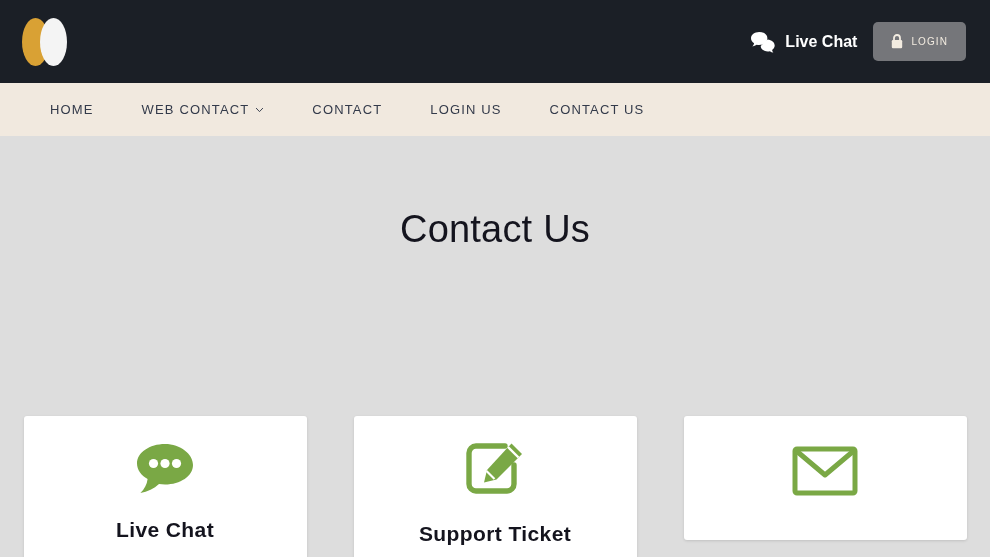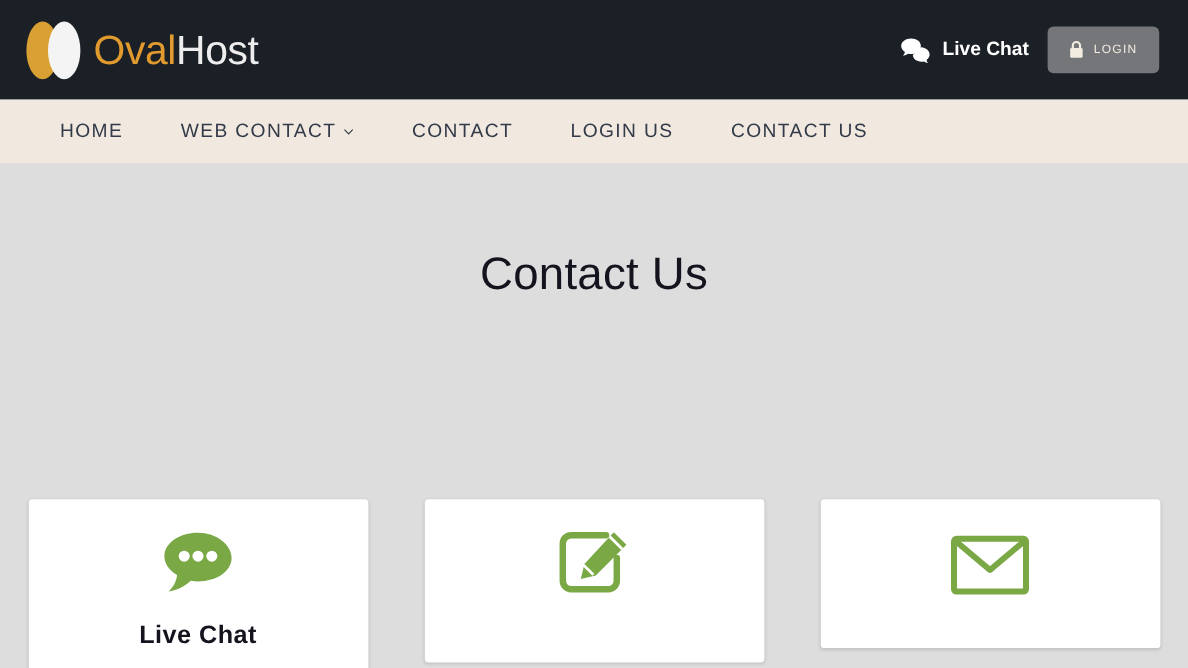--- a/index.html
+++ b/index.html
@@ -91,21 +91,21 @@
     background: #f1e9df;
     display: flex;
     align-items: center;
     padding-left: 50px;
   }
   .nav-item {
     display: flex;
     align-items: center;
     gap: 6px;
     color: #333a4a;
-    font-size: 16px;
+    font-size: 13px;
     letter-spacing: 1.15px;
     margin-right: 48px;
     cursor: pointer;
     white-space: nowrap;
   }
   .caret {
     width: 9px; height: 6px;
     display: block;
   }
 
@@ -173,23 +173,20 @@
 </style>
 </head>
 <body>
 
 <div class="topbar">
 
   <div class="brand">
     <div class="brand-mark">
       <div class="oval-a"></div>
       <div class="oval-b"></div>
-    </div>
-    <div class="brand-text">
-      <span class="brand-oval">Oval</span><span class="brand-host">Host</span>
     </div>
   </div>
 
   <div class="header-right">
 
     <div class="livechat">
       <svg class="chat-ico" viewBox="0 0 26 22">
         <path d="M9.2 1C4.6 1 1 3.8 1 7.3c0 2 1.2 3.8 3.1 5-.2 1.2-.8 2.3-1.7 3.1 1.6-.2 3.1-.8 4.3-1.7 .8.2 1.7.3 2.5.3 4.6 0 8.2-2.8 8.2-6.7S13.8 1 9.2 1z" fill="#ffffff"></path>
         <path d="M17.6 8.4c4 .3 7.1 2.9 7.1 6.1 0 1.8-1 3.4-2.6 4.5 .2 1 .6 1.9 1.3 2.6-1.3-.2-2.5-.7-3.5-1.4-.7.2-1.4.2-2.1.2-3.9 0-7.1-2.4-7.1-5.5" fill="#ffffff"></path>
       </svg>
@@ -259,20 +256,21 @@
     <div class="card featured">
       <div class="card-body">
         <div class="card-icon">
           <svg width="62" height="60" viewBox="0 0 62 60">
             <path d="M41 5H12a7 7 0 0 0-7 7v31a7 7 0 0 0 7 7h31a7 7 0 0 0 7-7V24" fill="none" stroke="#7aa845" stroke-width="5.4" stroke-linecap="round"></path>
             <path d="M47.5 2.5 L58 13 L32.5 38.5 L20 41.5 L23 29z" fill="#7aa845"></path>
             <path d="M44 6 L54.5 16.5" fill="none" stroke="#ffffff" stroke-width="2.4"></path>
             <path d="M22.5 30 L30.5 38" fill="none" stroke="#ffffff" stroke-width="2.2"></path>
           </svg>
         </div>
+        <div class="card-title">Support Ticket</div>
 
       </div>
 
     </div>
 
     <div class="card">
       <div class="card-body">
         <div class="card-icon">
           <svg width="66" height="52" viewBox="0 0 66 52">
             <rect x="3" y="4" width="60" height="44" rx="2" fill="none" stroke="#7aa845" stroke-width="5"></rect>

